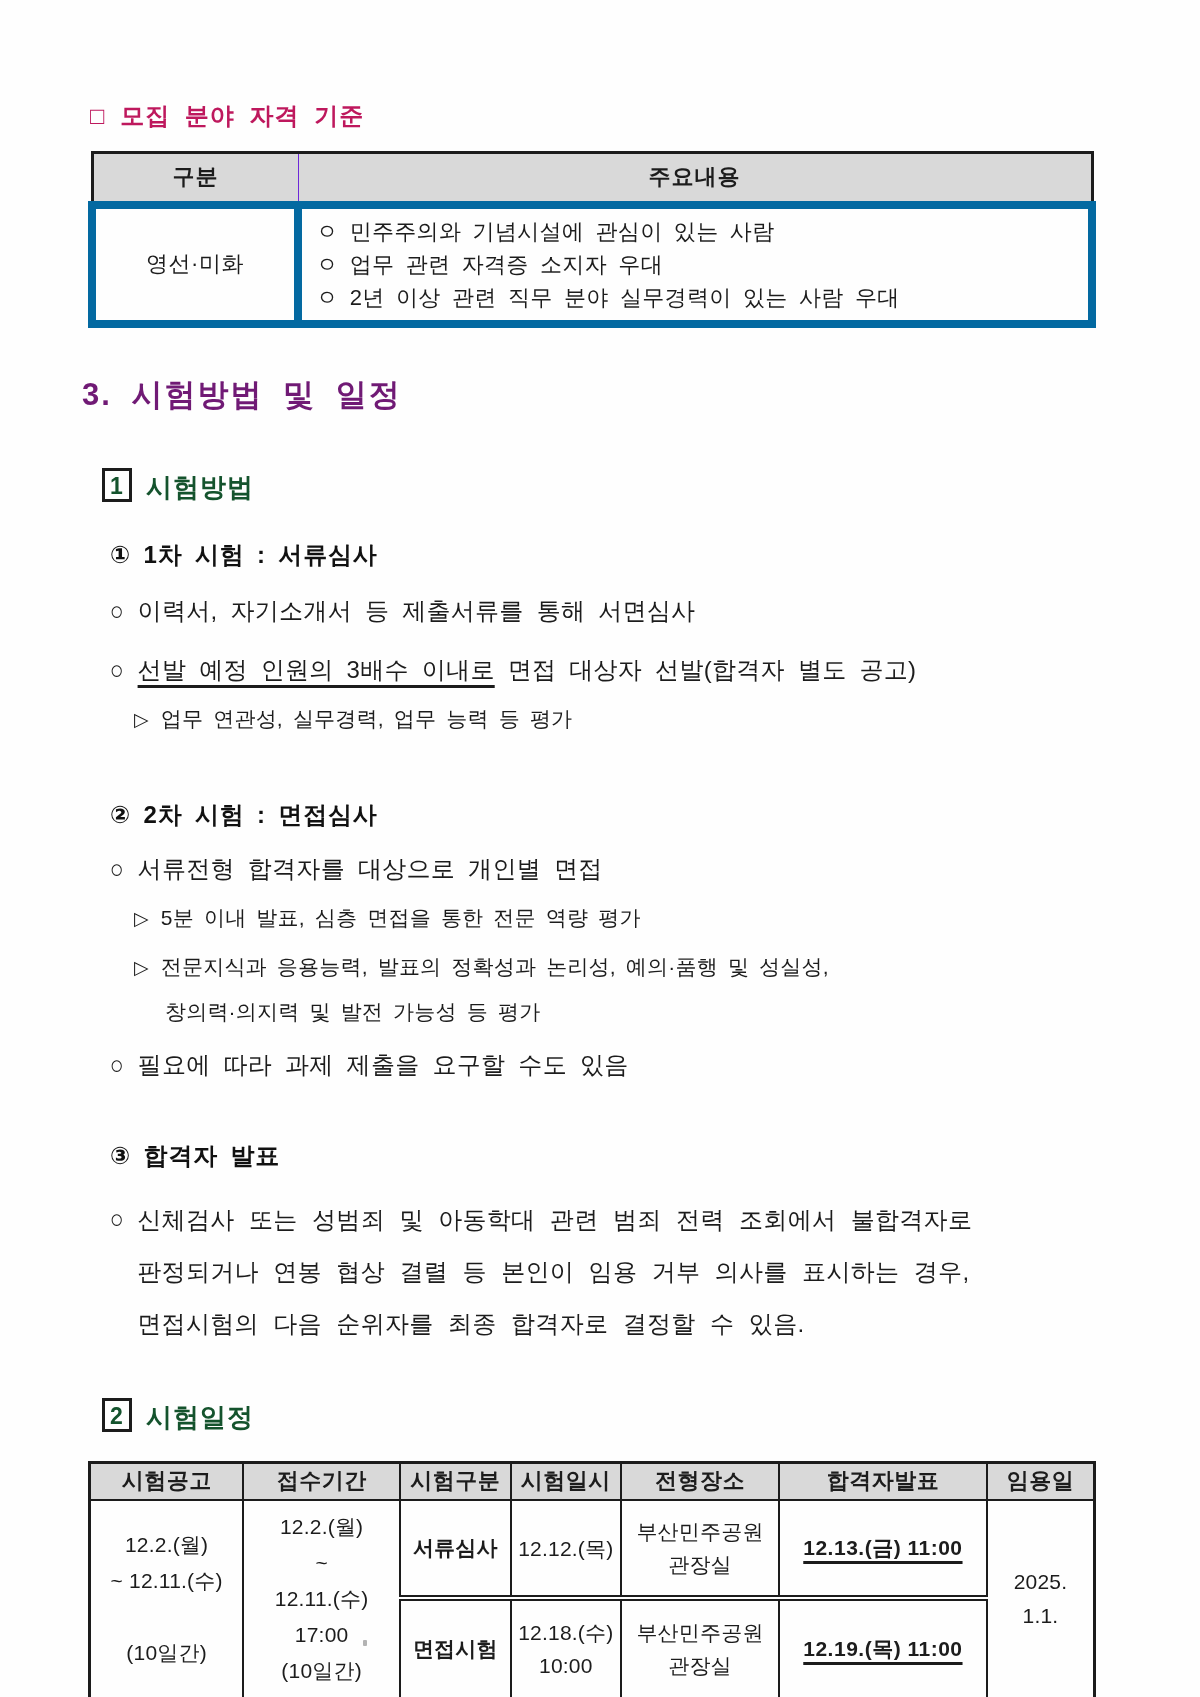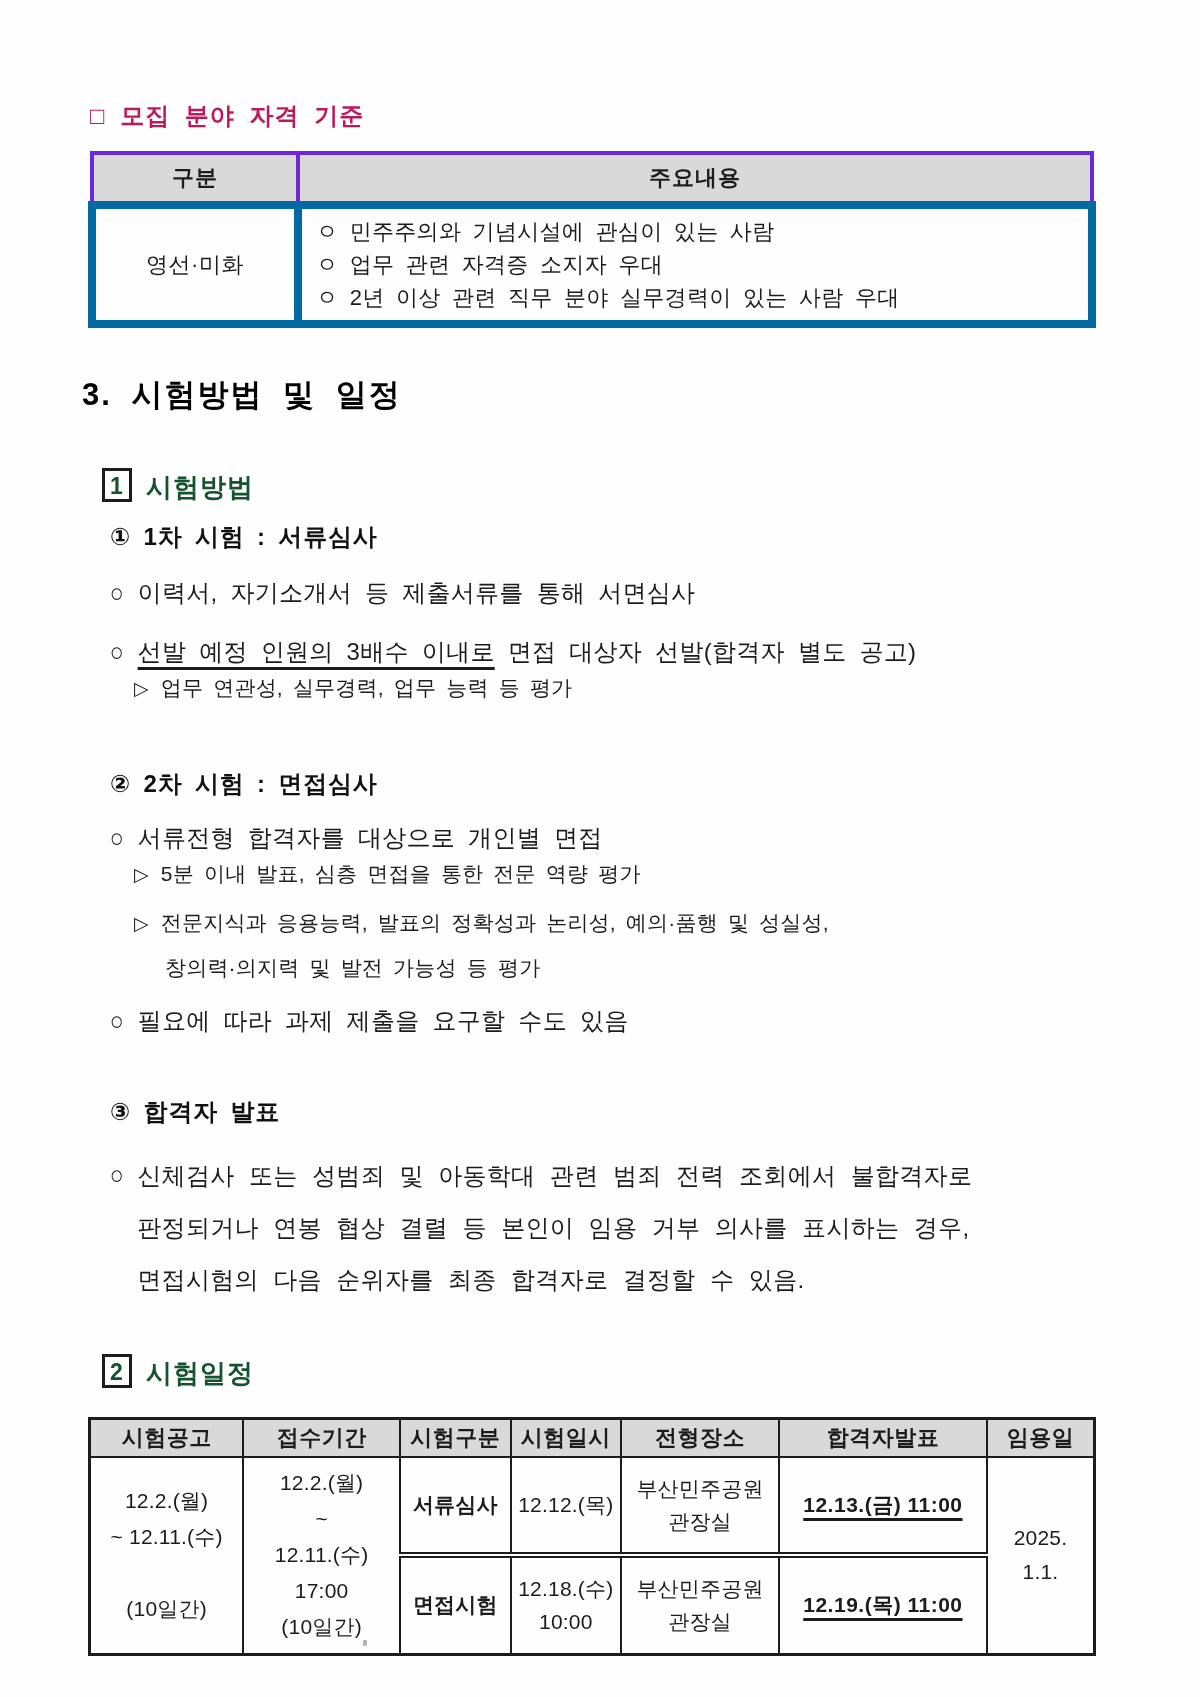--- a/index.html
+++ b/index.html
@@ -21,62 +21,62 @@
     font-size:24px; font-weight:bold; letter-spacing:1px; word-spacing:7px;
     color:#be185d;
   }
   table.qual {
     width:100%; margin-top:19px;
     border-collapse:collapse;
     border:3px solid #1c1c1c;
   }
   table.qual th {
     background:#d9d9d9;
-    border:4px solid #6d28d9;
+    border:1px solid #6d28d9;
     font-size:22px; font-weight:bold; letter-spacing:1px;
     height:52px; text-align:center; vertical-align:middle;
   }
   table.qual td {
     border:8px solid #0369a1;
     font-size:22px; vertical-align:middle;
   }
   td.qual-cat { text-align:center; letter-spacing:.5px; }
   td.qual-items { padding:6px 6px 6px 14px; }
   .qual-item { line-height:33px; word-spacing:5px; letter-spacing:.3px; }
 
   
   .sec3-title {
     margin-top:46px; margin-left:-6px;
     font-size:31px; font-weight:bold; letter-spacing:2px; word-spacing:9px;
-    color:#000000;
+    color:#701a75;
   }
   .box-heading { margin-left:14px; font-size:26px; font-weight:bold; letter-spacing:1px; color:#14532d; }
   .box-heading .boxnum {
     display:inline-block;
     min-width:30px; height:34px; line-height:30px;
     border:3px solid #1c1c1c;
     text-align:center; font-size:23px; font-weight:bold;
     margin-right:14px; vertical-align:2px; padding:0 4px;
   }
   .bh1 { margin-top:52px; }
   .bh2 { margin-top:48px; }
 
-  .sub-title { margin-top:16px; margin-left:22px; font-size:24px; font-weight:bold; letter-spacing:.8px; word-spacing:5px; color:#111; }
+  .sub-title { margin-top:34px; margin-left:22px; font-size:24px; font-weight:bold; letter-spacing:.8px; word-spacing:5px; color:#111; }
   .sub-title.gap-lg { margin-top:64px; }
   .sub-title.gap-xl { margin-top:58px; }
 
   .bullet { margin-left:22px; font-size:24px; letter-spacing:.3px; word-spacing:6px; line-height:32px; }
   .bullet .marker { display:inline-block; margin-right:14px; font-size:22px; transform:scale(1.05,1.2); }
   .b-mt1 { margin-top:24px; }
   .b-mt2 { margin-top:26px; }
   .b-mt3 { margin-top:22px; }
 
   .subitem { margin-left:46px; font-size:21px; letter-spacing:.2px; word-spacing:4px; line-height:30px; }
   .subitem .marker { display:inline-block; margin-right:12px; font-size:19px; }
-  .s-mt1 { margin-top:4px; }
+  .s-mt1 { margin-top:17px; }
   .s-mt2 { margin-top:18px; }
   .subitem .wrapline { display:block; margin-left:31px; margin-top:14px; }
 
   .uline {
     text-decoration:underline;
     text-decoration-thickness:2.5px;
     text-underline-offset:7px;
   }
 
   .para { margin-top:22px; margin-left:22px; font-size:24px; }

